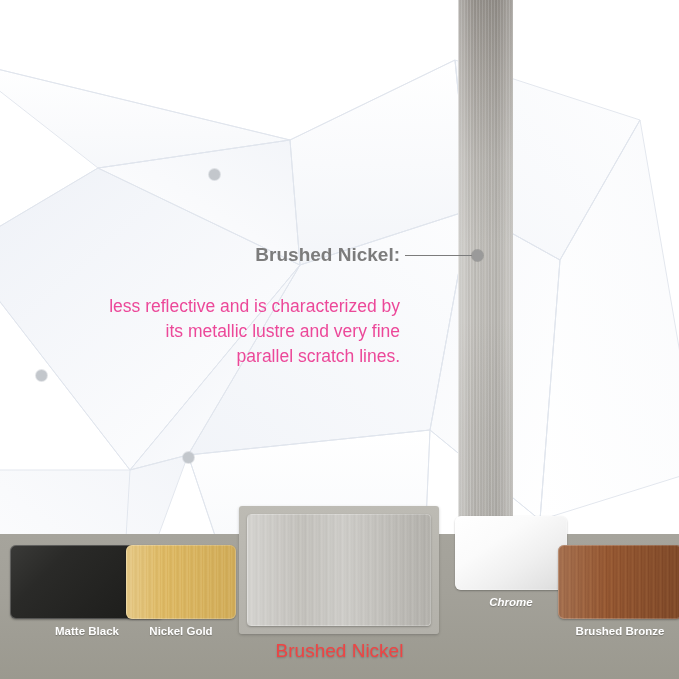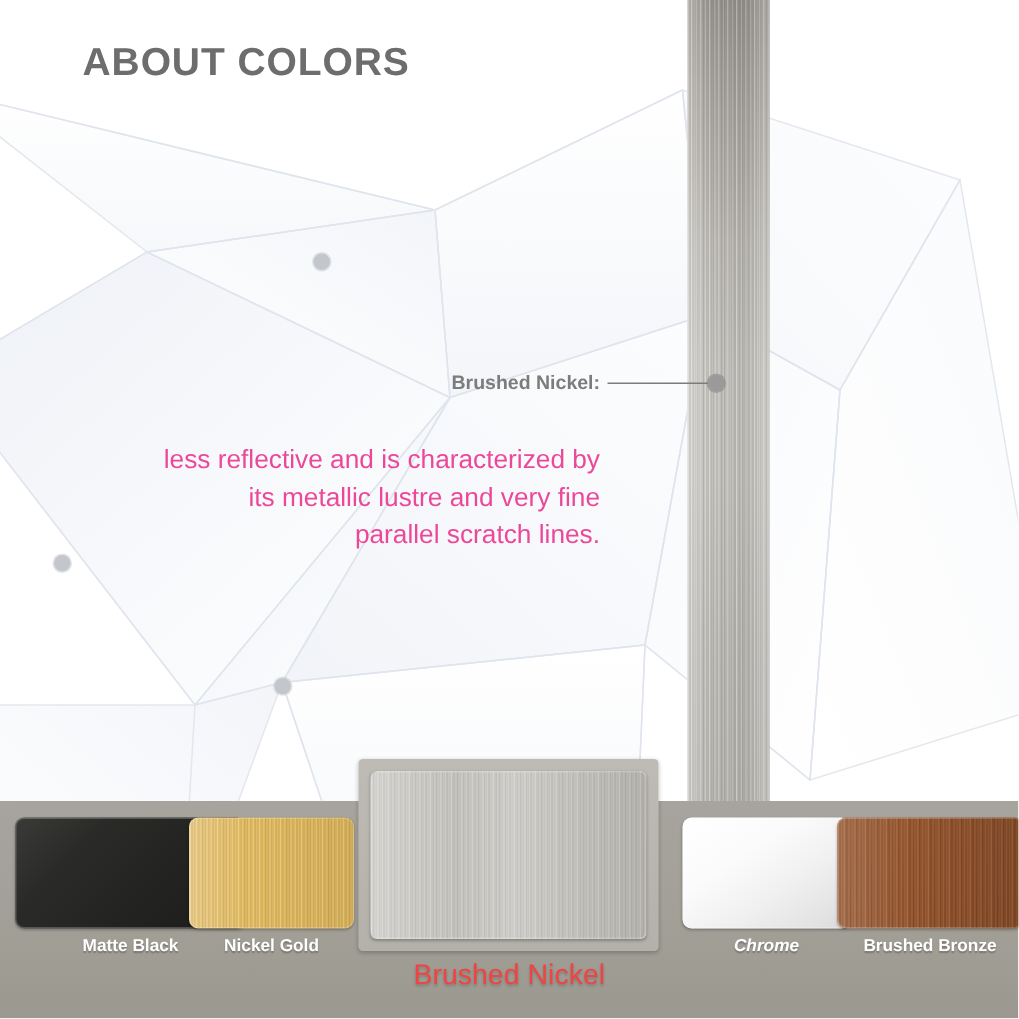--- a/index.html
+++ b/index.html
@@ -33,21 +33,21 @@
 
   
   .callout{
     position:absolute;left:30px;top:240px;
     width:370px;
     text-align:right;
     line-height:30px;
   }
   .callout-title{
     display:block;
-    font-size:13px;font-weight:bold;
+    font-size:19px;font-weight:bold;
     color:#7c7c7c;
     margin-bottom:24px;
   }
   .callout-body{
     display:block;
     font-size:17.5px;
     color:#ec4899;
     line-height:25px;
     white-space:pre-line;
     margin-top:20px;
@@ -267,21 +267,20 @@
       <line x1="560" y1="260" x2="540" y2="520"></line>
       <line x1="-40" y1="60" x2="290" y2="140"></line>
       <line x1="-40" y1="620" x2="120" y2="640"></line>
     </g>
   </svg>
 
   <div class="dot" style="left:209px;top:169px;width:11px;height:11px;"></div>
   <div class="dot" style="left:36px;top:370px;width:11px;height:11px;"></div>
   <div class="dot" style="left:183px;top:452px;width:11px;height:11px;"></div>
 
-  <div class="page-title">ABOUT COLORS</div>
 
   <div class="nickel-bar">
     <div class="grain"></div>
     <div class="sheen"></div>
   </div>
 
   <div class="callout">
     <span class="callout-title">Brushed Nickel:</span>
     <span class="callout-body">less reflective and is characterized by
 its metallic lustre and very fine
@@ -300,21 +299,21 @@
   <div class="swatch" style="left:126px;top:545px;width:110px;height:74px;">
     <div class="chip mat-gold"></div>
     <div class="lbl" style="top:80px;">Nickel Gold</div>
   </div>
 
   <div class="swatch-selected">
     <div class="chip-big mat-nickel"></div>
   </div>
   <div class="selected-label">Brushed Nickel</div>
 
-  <div class="swatch" style="left:455px;top:545px;width:112px;height:74px;font-style:italic;">
+  <div class="swatch" style="left:455px;top:516px;width:112px;height:74px;font-style:italic;">
     <div class="chip mat-chrome"></div>
     <div class="lbl" style="top:80px;">Chrome</div>
   </div>
 
   <div class="swatch" style="left:558px;top:545px;width:124px;height:74px;">
     <div class="chip mat-bronze"></div>
     <div class="lbl" style="top:80px;">Brushed Bronze</div>
   </div>
 
 </div>

